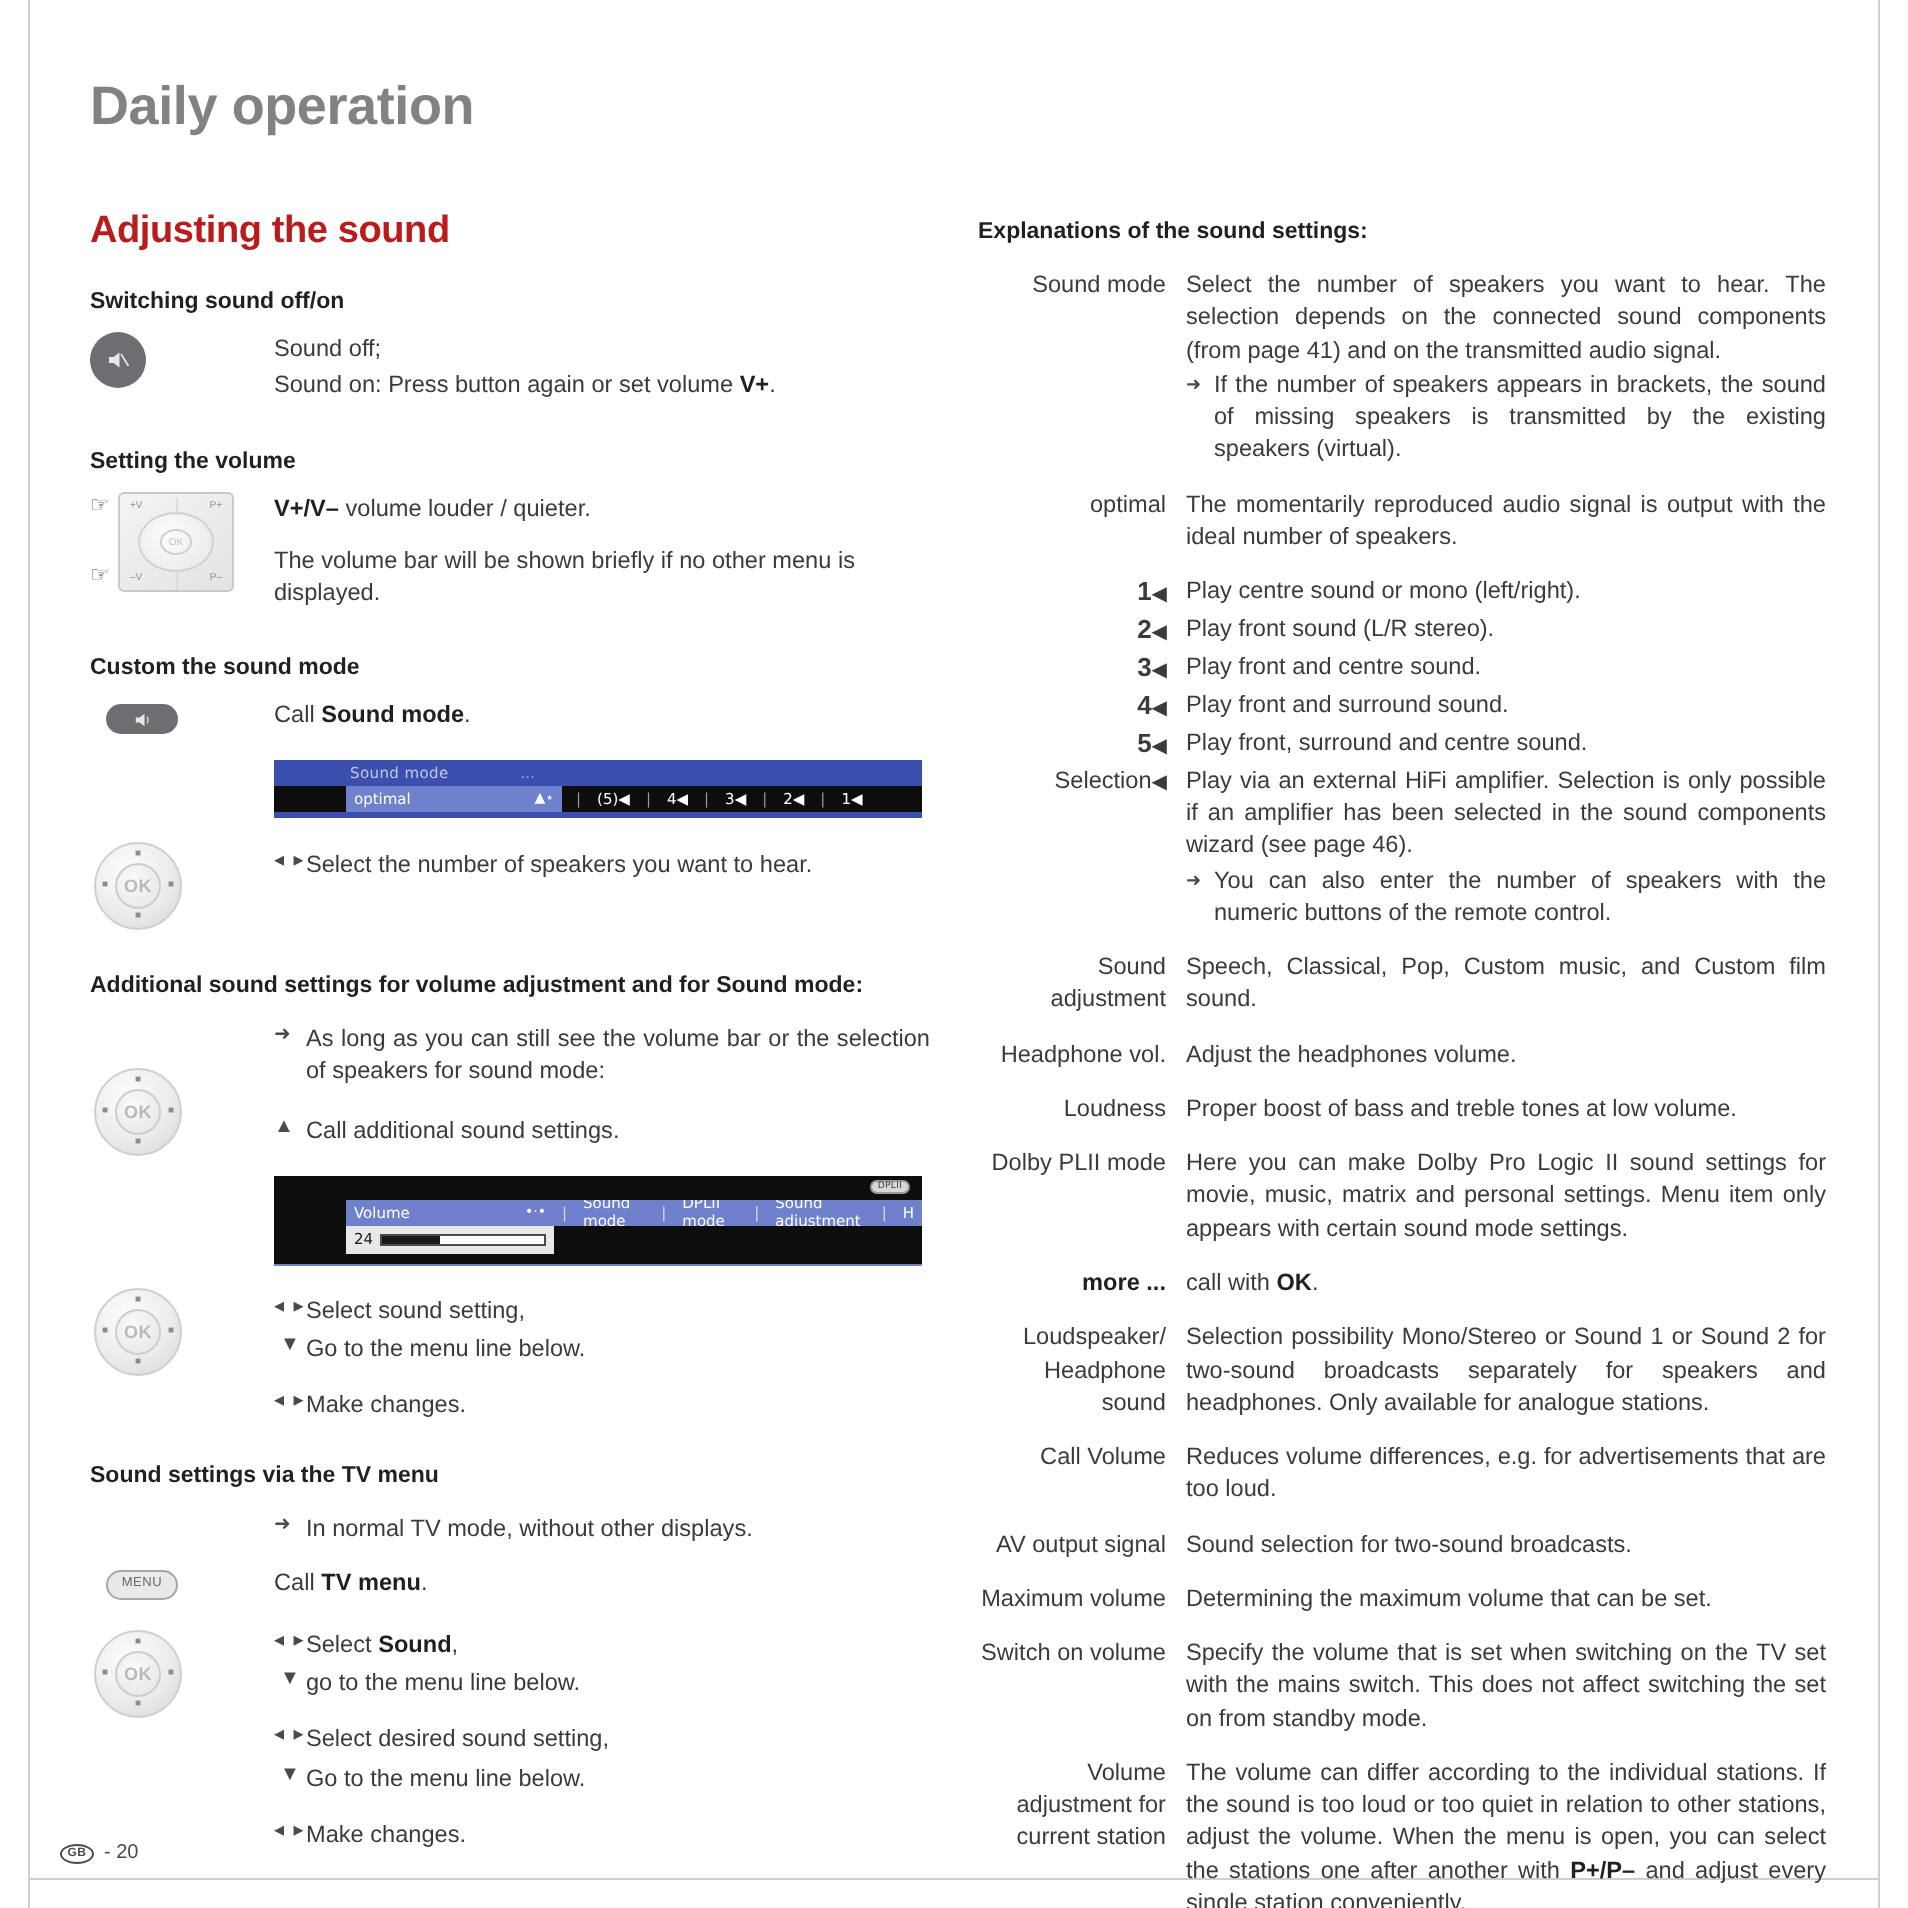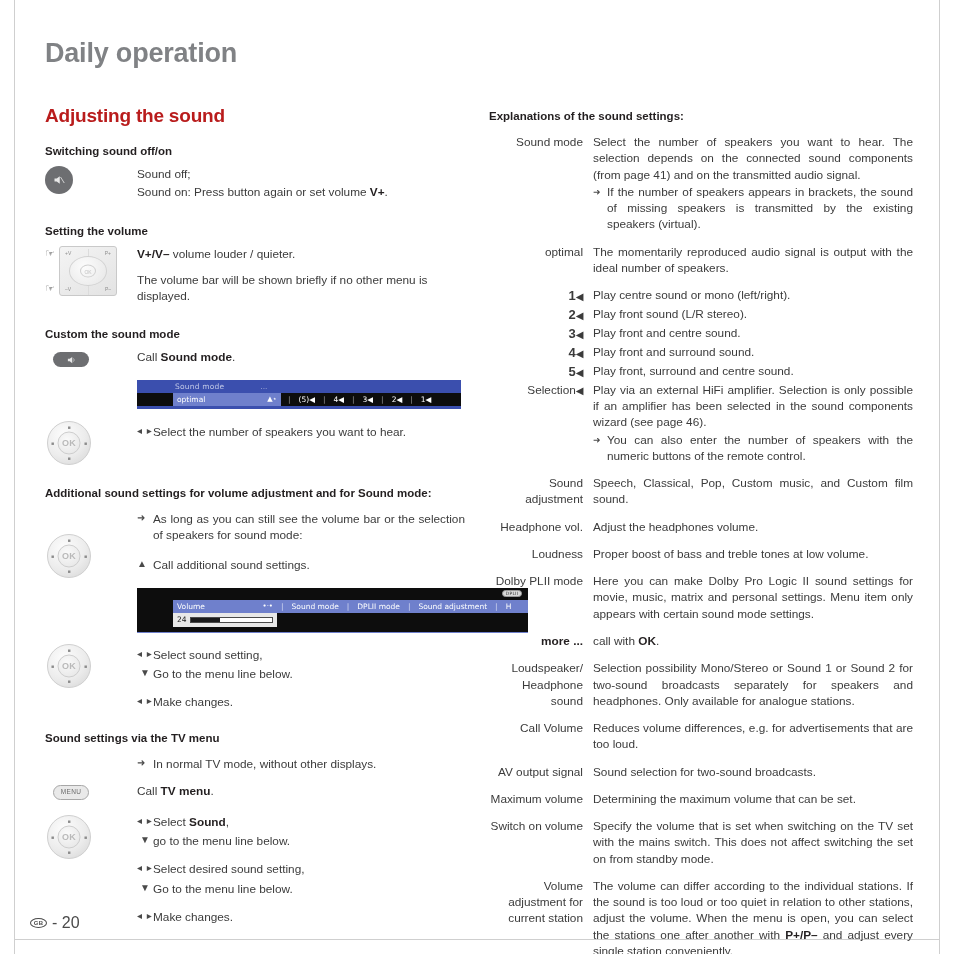--- a/index.html
+++ b/index.html
@@ -136,21 +136,21 @@
     justify-content:space-between;
   }
   .osd-row2 .opts {
     flex:1; background:#0d0d0d; color:#ffffff; font-size:7.5px;
     display:flex; align-items:center; gap:0px; padding-left:3px;
   }
   .osd-row2 .opts span { padding:0 4px; }
   .osd-row2 .sep { color:#9a9a9a; }
   .osd-bottom { height:3px; background:#3b4fae; }
 
-  .osd-vol { width:391px; background:#14b8a6; }
+  .osd-vol { width:324px; background:#14b8a6; }
   .osd-v-top { height:12px; background:#0d0d0d; position:relative; }
   .osd-v-top .badge {
     position:absolute; right:6px; top:2px;
     width:20px; height:7px; border-radius:4px;
     background:#d8d8d8; border:1px solid #9a9a9a;
     font-size:4.5px; color:#3a3a3a; display:flex;
     align-items:center; justify-content:center; letter-spacing:.2px;
   }
   .osd-v-mid { height:13px; display:flex; align-items:stretch; }
   .osd-v-mid .blkcell { width:36px; background:#0d0d0d; }
@@ -204,21 +204,21 @@
   .lr { letter-spacing:1px; color:#1a1a1a; font-size:10px; }
 
   
   .footer { position:absolute; left:30px; bottom:22px; display:flex; align-items:center; gap:5px; }
   .gb-badge {
     width:17px; height:10px; border-radius:50%;
     border:1.2px solid #4a4a4a; color:#4a4a4a;
     font-size:6px; font-weight:bold; display:flex;
     align-items:center; justify-content:center; letter-spacing:.2px;
   }
-  .pg { font-size:16px; color:#4a4a4a; }
+  .pg { font-size:10px; color:#4a4a4a; }
 </style>
 </head>
 <body>
 
 <div class="page">
   <div class="edge-left"></div>
   <div class="edge-right"></div>
   <div class="edge-bottom"></div>
 
   <h1 class="chapter">Daily operation</h1>

